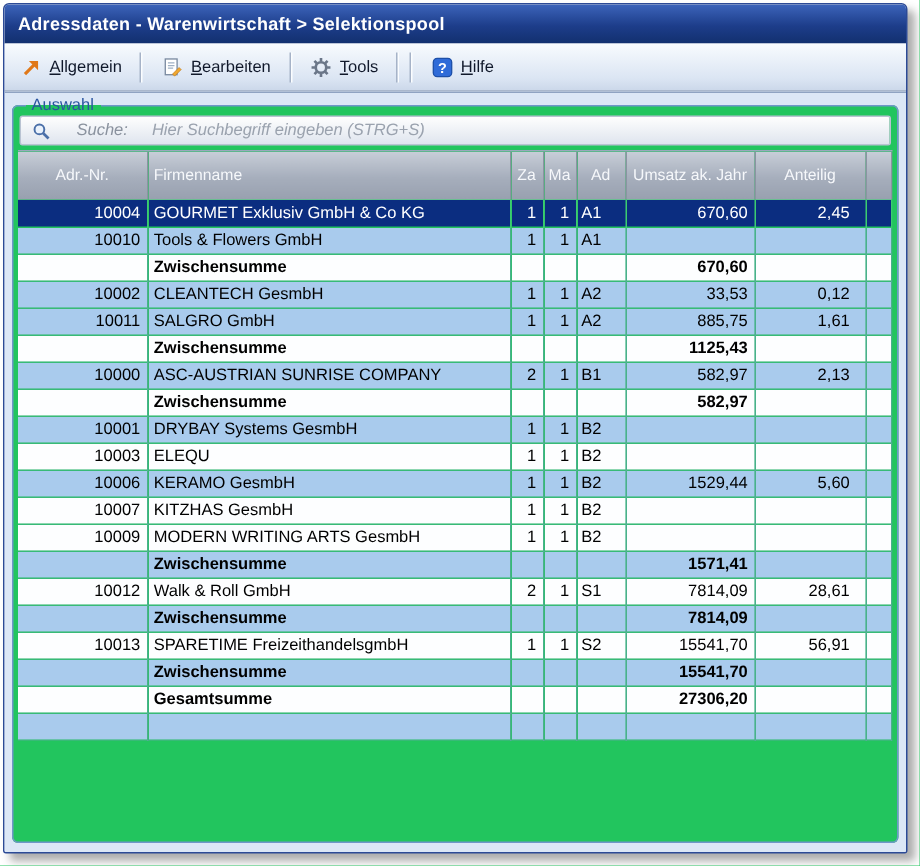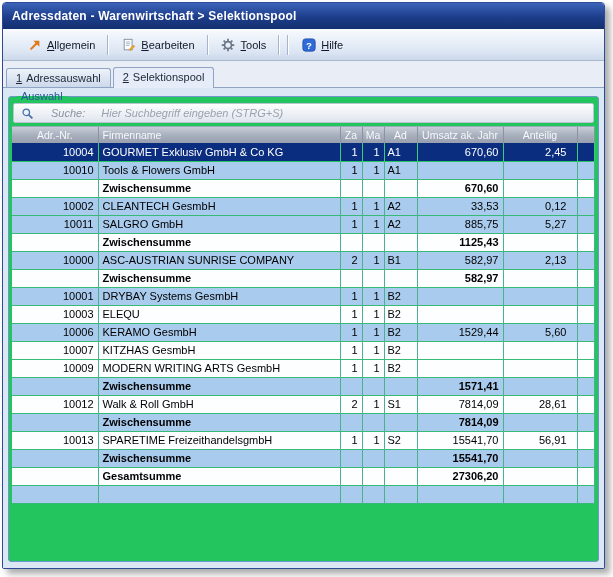--- a/index.html
+++ b/index.html
@@ -15,21 +15,21 @@
     display:flex; flex-direction:column; overflow:hidden; background:#e9eef6;
   }
   
   .titlebar {
     flex:0 0 26px; display:flex; align-items:center; padding:0 9px;
     background:linear-gradient(180deg,#3c64ba 0%, #1d3d8a 55%, #12306f 100%);
     color:#ffffff; font-size:12px; font-weight:bold; letter-spacing:.2px;
   }
   
   .toolbar {
-    flex:0 0 32px; display:flex; align-items:center; padding:0 16px; gap:1px;
+    flex:0 0 32px; display:flex; align-items:center; padding:0 2px; gap:1px;
     background:linear-gradient(180deg,#f8fbfe 0%, #dbe5f3 75%, #ccd8ea 100%);
     border-bottom:1px solid #a9b7cc;
   }
   .tbtn {
     display:flex; align-items:center; gap:5px; border:1px solid transparent;
     background:transparent; padding:3px 7px; font:11px "Liberation Sans",sans-serif;
     color:#10182a; cursor:default; border-radius:2px;
   }
   .tbtn .lbl u { text-decoration:underline; }
   .icon { display:inline-flex; width:15px; height:15px; align-items:center; justify-content:center; }
@@ -55,21 +55,21 @@
   .searchbar {
     flex:0 0 20px; display:flex; align-items:center; gap:16px; padding:0 6px; margin:0 1px 3px;
     background:linear-gradient(#fefefe,#dfe5ee); border:1px solid #b9c3d2; border-radius:2px; font-size:11px;
   }
   .search-label { color:#8a929e; font-style:italic; }
   .search-placeholder { color:#9aa2ae; font-style:italic; }
   
   .tablewrap { flex:1; min-height:0; overflow:hidden; border-top:1px solid #9aa8bc; }
   table { width:100%; border-collapse:collapse; table-layout:fixed; font-size:11px; }
   thead th {
-    height:16px; padding:0 3px; overflow:hidden; white-space:nowrap;
+    height:32px; padding:0 3px; overflow:hidden; white-space:nowrap;
     background:linear-gradient(#c8ced8 0%, #a6aebc 55%, #98a0af 100%);
     color:var(--header-text,#f6f8fb); font-weight:normal; font-size:10.5px;
     border-right:1px solid #8b93a2; text-align:center;
   }
   thead th.h-firma { text-align:left; padding-left:4px; }
   tbody tr { background:#fdfeff; }
   tbody tr.alt { background:var(--alt-row,#a9cbed); }
   tbody td {
     height:18px; padding:0 4px; white-space:nowrap; overflow:hidden; color:#000;
     border-right:1px solid rgba(122,154,196,.45); border-bottom:1px solid rgba(122,154,196,.25);
@@ -133,28 +133,20 @@
       <span class="icon">
         <svg width="14" height="14" viewBox="0 0 16 16">
             <rect x="1" y="1" width="14" height="14" rx="3" fill="#2f6bd8" stroke="#1d4fa8"></rect>
             <text x="8" y="12" font-size="11" font-family="Liberation Sans, sans-serif" font-weight="bold" fill="#ffffff" text-anchor="middle">?</text>
           </svg>
       </span>
       <span class="lbl"><u>H</u><span>ilfe</span></span>
     </button>
   </div>
 
-  <div class="tabstrip">
-    <div class="tab">
-      <u>1</u><span class="tablbl">Adressauswahl</span>
-    </div>
-    <div class="tab active">
-      <u>2</u><span class="tablbl">Selektionspool</span>
-    </div>
-  </div>
 
   <div class="panel">
     <fieldset class="groupbox">
       <legend>Auswahl</legend>
 
       <div class="searchbar">
         <span class="icon">
           <svg width="13" height="13" viewBox="0 0 16 16">
               <circle cx="6.5" cy="6.5" r="4" fill="#eaf2fc" stroke="#4a6fa8" stroke-width="1.6"></circle>
               <path d="M9.6 9.6 L14 14" stroke="#4a6fa8" stroke-width="2.2"></path>
@@ -229,21 +221,21 @@
                 <td class="c-anteil">0,12</td>
                 <td class="c-fill"></td>
               </tr>
               <tr class="t-data alt">
                 <td class="c-adr">10011</td>
                 <td class="c-firma">SALGRO GmbH</td>
                 <td class="c-za">1</td>
                 <td class="c-ma">1</td>
                 <td class="c-ad">A2</td>
                 <td class="c-umsatz">885,75</td>
-                <td class="c-anteil">5,27</td>
+                <td class="c-anteil">1,61</td>
                 <td class="c-fill"></td>
               </tr>
               <tr class="t-subtotal">
                 <td class="c-adr"></td>
                 <td class="c-firma">Zwischensumme</td>
                 <td class="c-za"></td>
                 <td class="c-ma"></td>
                 <td class="c-ad"></td>
                 <td class="c-umsatz">1125,43</td>
                 <td class="c-anteil"></td>

